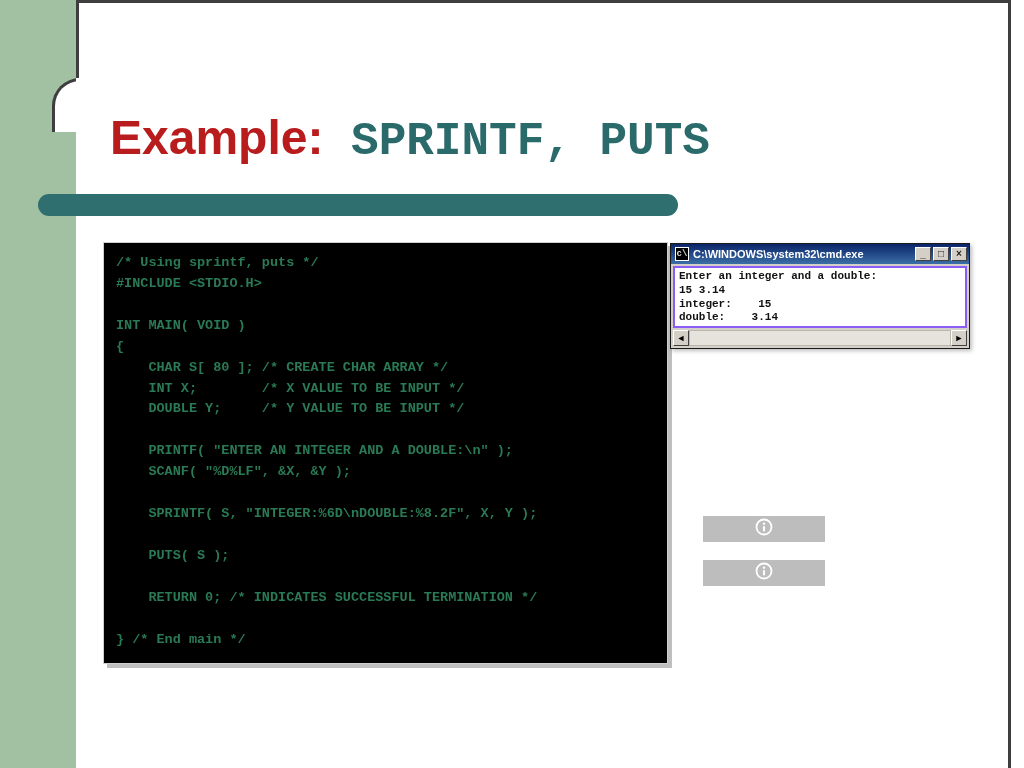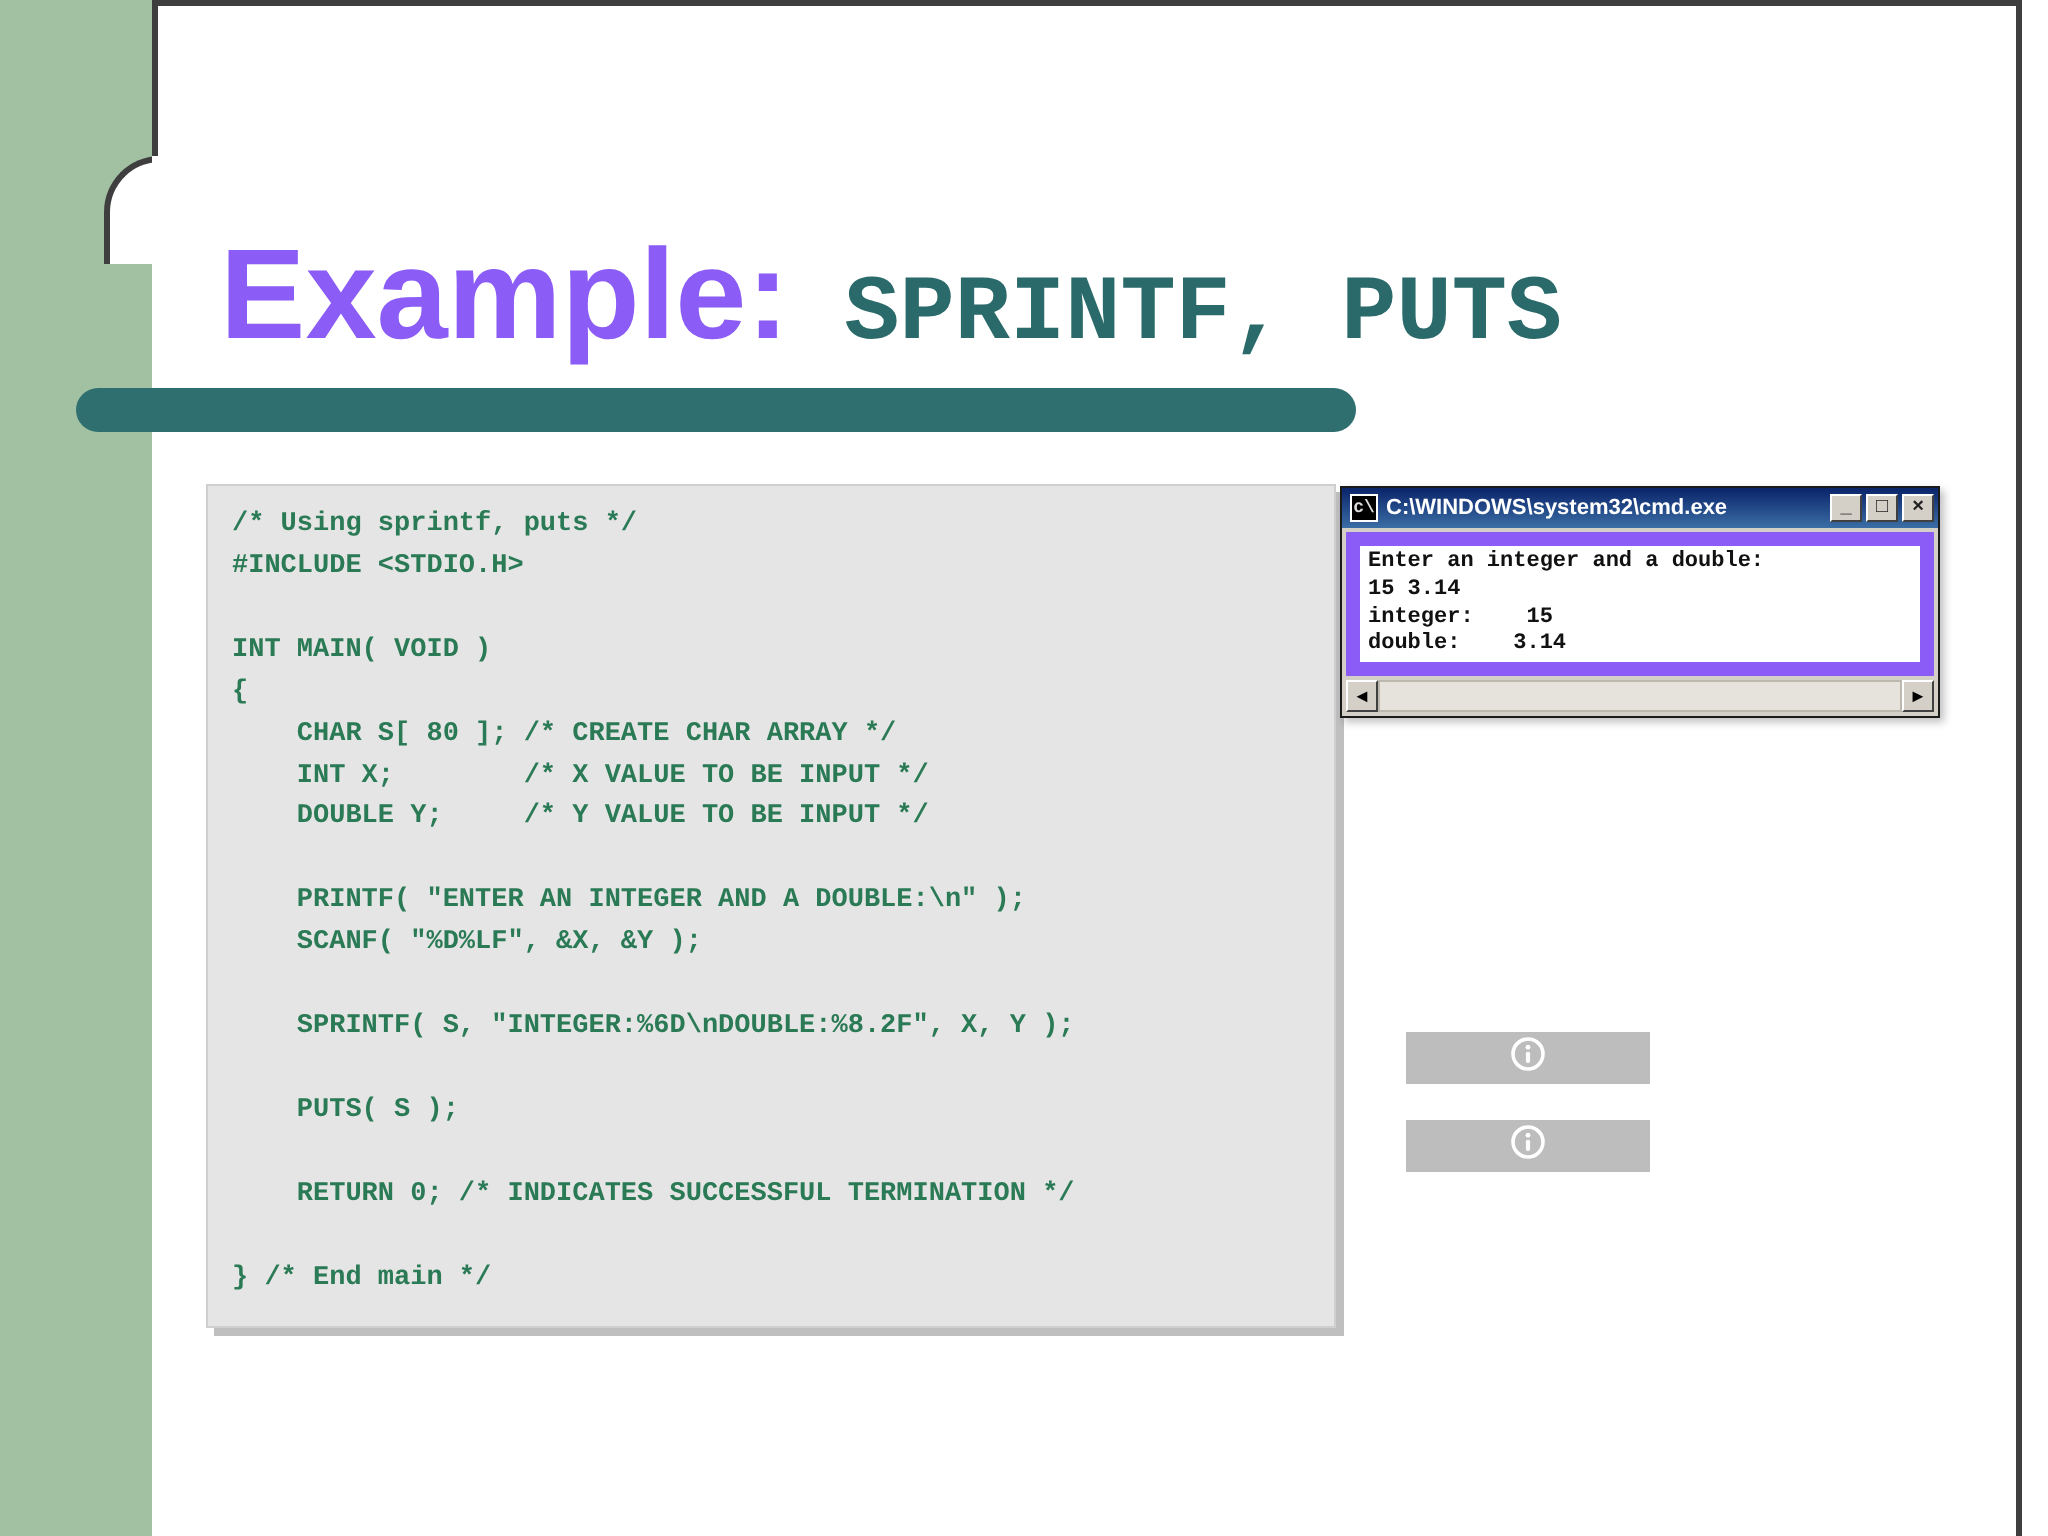--- a/index.html
+++ b/index.html
@@ -52,22 +52,22 @@
     width: 40px; height: 60px;
     background: #ffffff;
   }
   .title-wrap {
     position: absolute;
     left: 110px; top: 110px;
   }
   .title-main {
     font-family: Arial, Helvetica, sans-serif;
     font-weight: bold;
-    font-size: 64px;
-    color: #8b5cf6;
+    font-size: 48px;
+    color: #b91c1c;
   }
   .title-code {
     font-family: "Courier New", monospace;
     font-weight: bold;
     font-size: 46px;
     color: #2b6a6a;
     margin-top: 16px;
   }
   .bar-pill {
     position: absolute;
@@ -75,21 +75,21 @@
     width: 640px; height: 22px;
     background: #2f6f6f;
     border-radius: 12px;
   }
 
   
   .code-card {
     position: absolute;
     left: 103px; top: 242px;
     width: 565px;
-    background: #e5e5e5;
+    background: #000000;
     border: 1px solid #cfcfcf;
     box-shadow: 4px 4px 0 #bfbfbf;
     padding: 10px 12px 12px 12px;
     box-sizing: border-box;
   }
   .code-card pre {
     margin: 0;
     font-family: "Courier New", monospace;
     font-size: 13.5px;
     line-height: 1.55;
@@ -138,21 +138,21 @@
     border: 1px solid #fff;
     border-right-color:#404040; border-bottom-color:#404040;
     font-size: 10px; font-family: Arial, sans-serif;
     line-height: 12px; text-align:center;
     color:#222;
     box-sizing: border-box;
   }
   .cmd-body {
     background: #ffffff;
     margin: 2px;
-    border: 7px solid #8b5cf6;
+    border: 2px solid #8b5cf6;
     padding: 2px 4px 1px 4px;
     font-family: "Courier New", monospace;
     font-size: 11px;
     font-weight: bold;
     color: #111;
     white-space: pre;
     line-height: 1.25;
   }
   .cmd-sb {
     display:flex; height:16px; margin: 0 2px 2px 2px;

